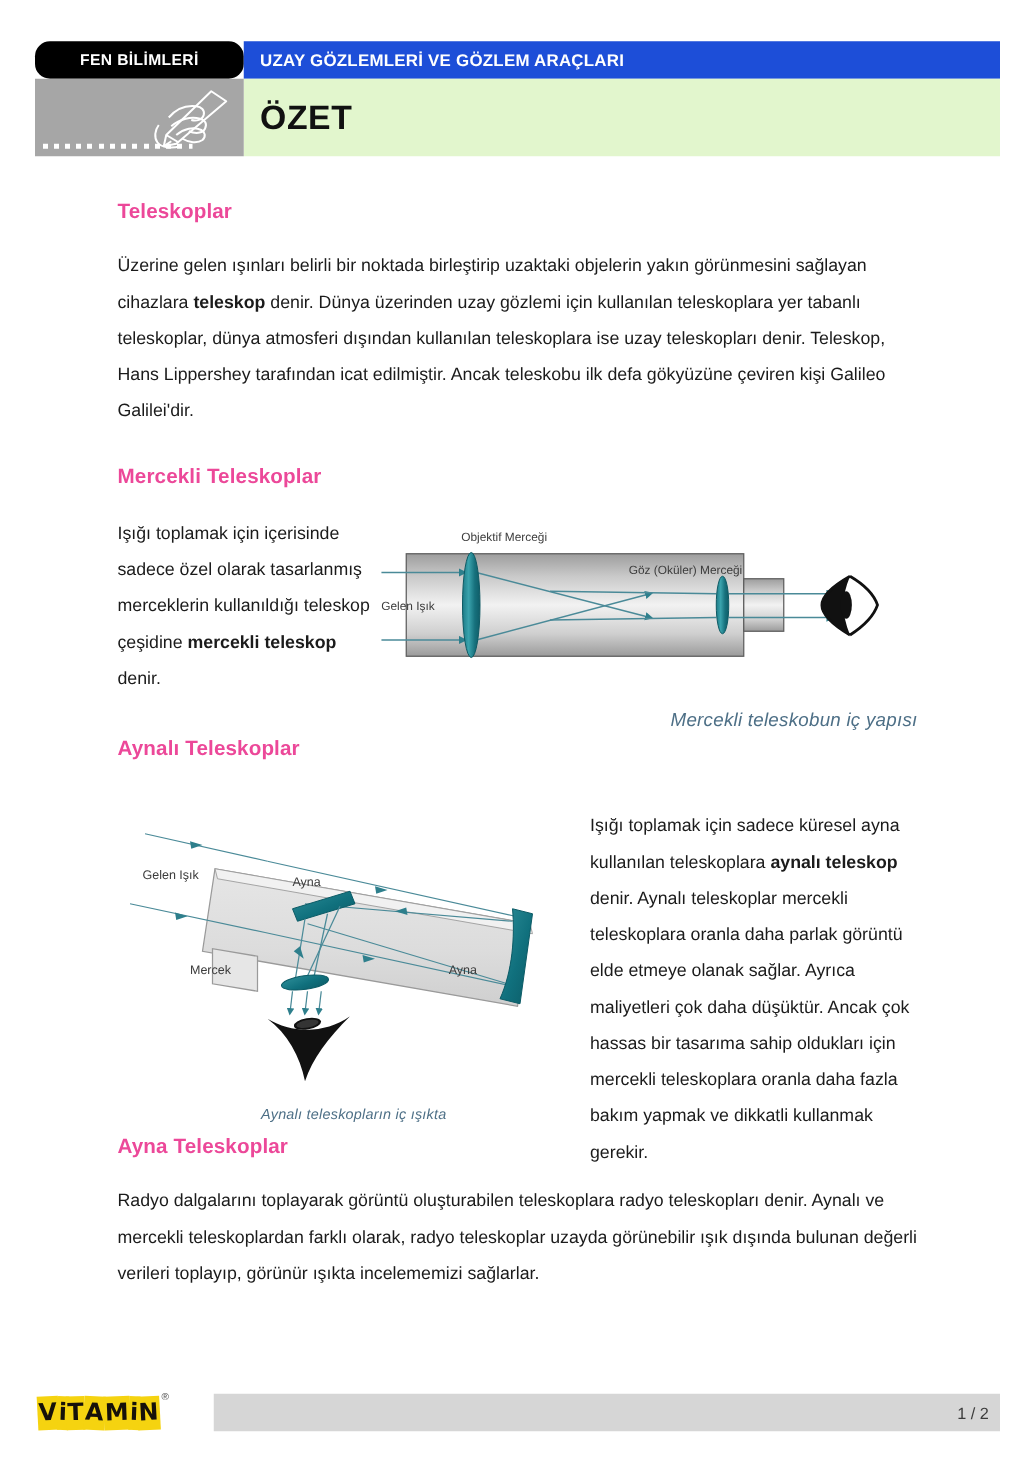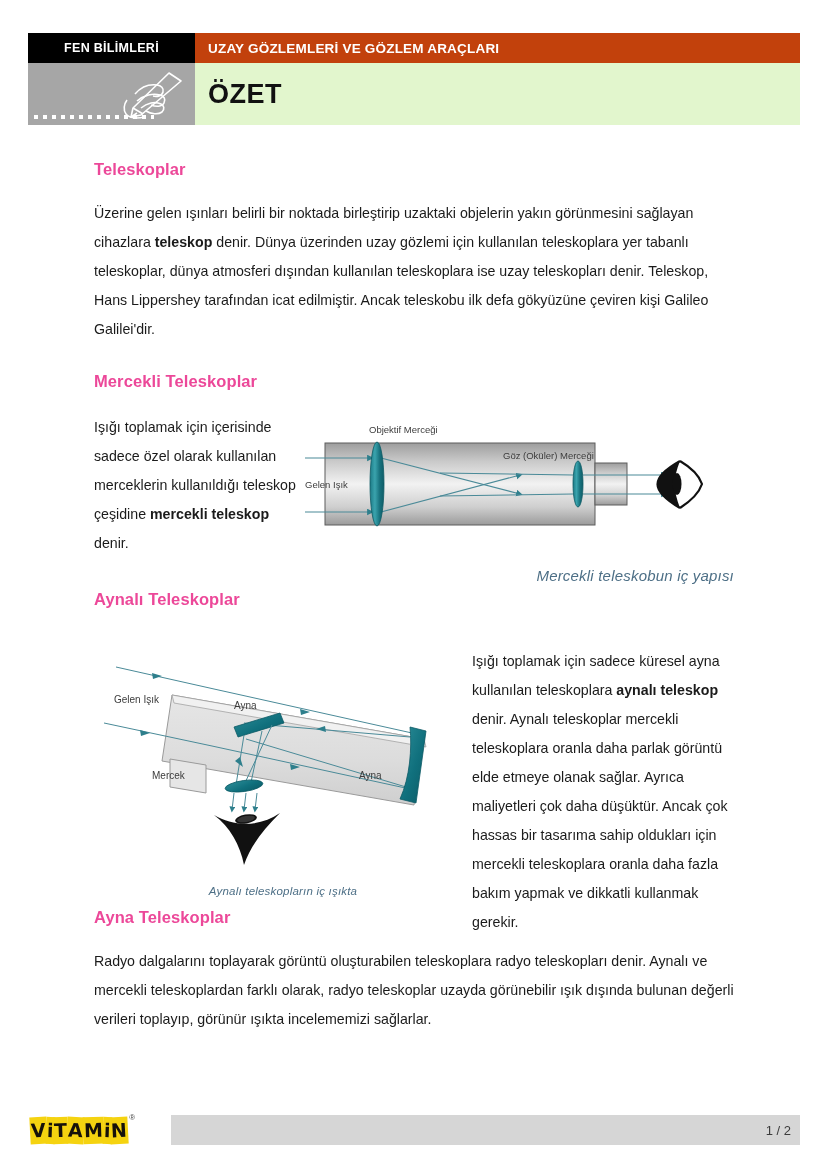--- a/index.html
+++ b/index.html
@@ -42,24 +42,25 @@
   .subject-tag {
     width: 167px;
     background: #000000;
     color: #ffffff;
     font-size: 12.5px;
     font-weight: bold;
     letter-spacing: 0.3px;
     display: flex;
     align-items: center;
     justify-content: center;
+    border-radius: 12px;
   }
   .topic-bar {
     flex: 1;
-    background: #c2410c;
+    background: #1d4ed8;
     color: #ffffff;
     font-size: 13.5px;
     font-weight: bold;
     letter-spacing: 0.2px;
     display: flex;
     align-items: center;
     padding-left: 13px;
     box-sizing: border-box;
   }
   .header-bottom {
@@ -279,21 +280,21 @@
   <div class="content">
 
     <div class="section" id="sec-intro">
       <h2 class="section-title">Teleskoplar</h2>
       <p class="body-text"><span>Üzerine gelen ışınları belirli bir noktada birleştirip uzaktaki objelerin yakın görünmesini sağlayan cihazlara </span><b>teleskop</b><span> denir. Dünya üzerinden uzay gözlemi için kullanılan teleskoplara yer tabanlı teleskoplar, dünya atmosferi dışından kullanılan teleskoplara ise uzay teleskopları denir. Teleskop, Hans Lippershey tarafından icat edilmiştir. Ancak teleskobu ilk defa gökyüzüne çeviren kişi Galileo Galilei'dir.</span></p>
     </div>
 
     <div class="section" id="sec-lens">
       <h2 class="section-title">Mercekli Teleskoplar</h2>
       <div class="lens-row">
-        <div class="lens-col-text"><span>Işığı toplamak için içerisinde sadece özel olarak kullanılan merceklerin kullanıldığı teleskop çeşidine </span><b>mercekli teleskop</b><span> denir.</span></div>
+        <div class="lens-col-text"><span>Işığı toplamak için içerisinde sadece özel olarak tasarlanmış merceklerin kullanıldığı teleskop çeşidine </span><b>mercekli teleskop</b><span> denir.</span></div>
 
         <div class="lens-col-fig">
           <svg width="400" height="140" viewBox="0 0 400 140">
             <defs>
               <linearGradient id="tubeGrad" x1="0" y1="0" x2="0" y2="1">
                 <stop offset="0%" stop-color="#9d9d9d"></stop>
                 <stop offset="22%" stop-color="#c9c9c9"></stop>
                 <stop offset="50%" stop-color="#f2f2f2"></stop>
                 <stop offset="78%" stop-color="#cfcfcf"></stop>
                 <stop offset="100%" stop-color="#9b9b9b"></stop>

